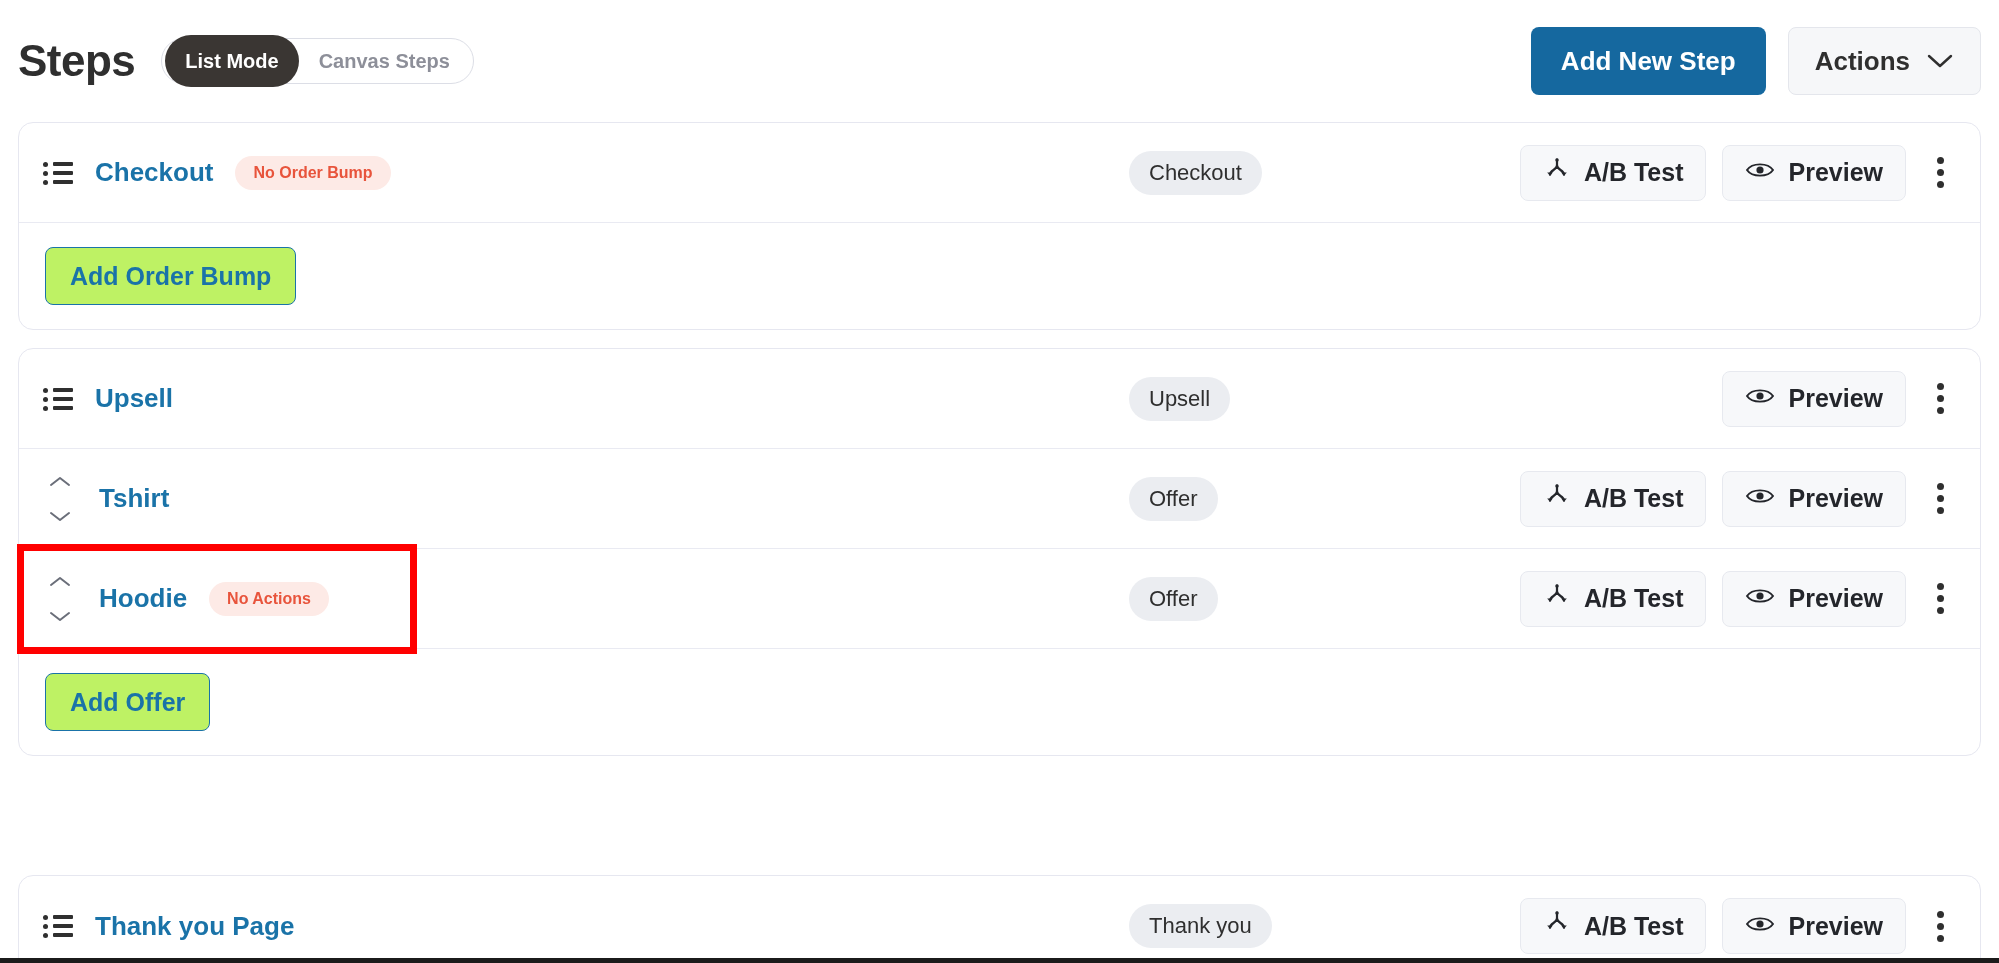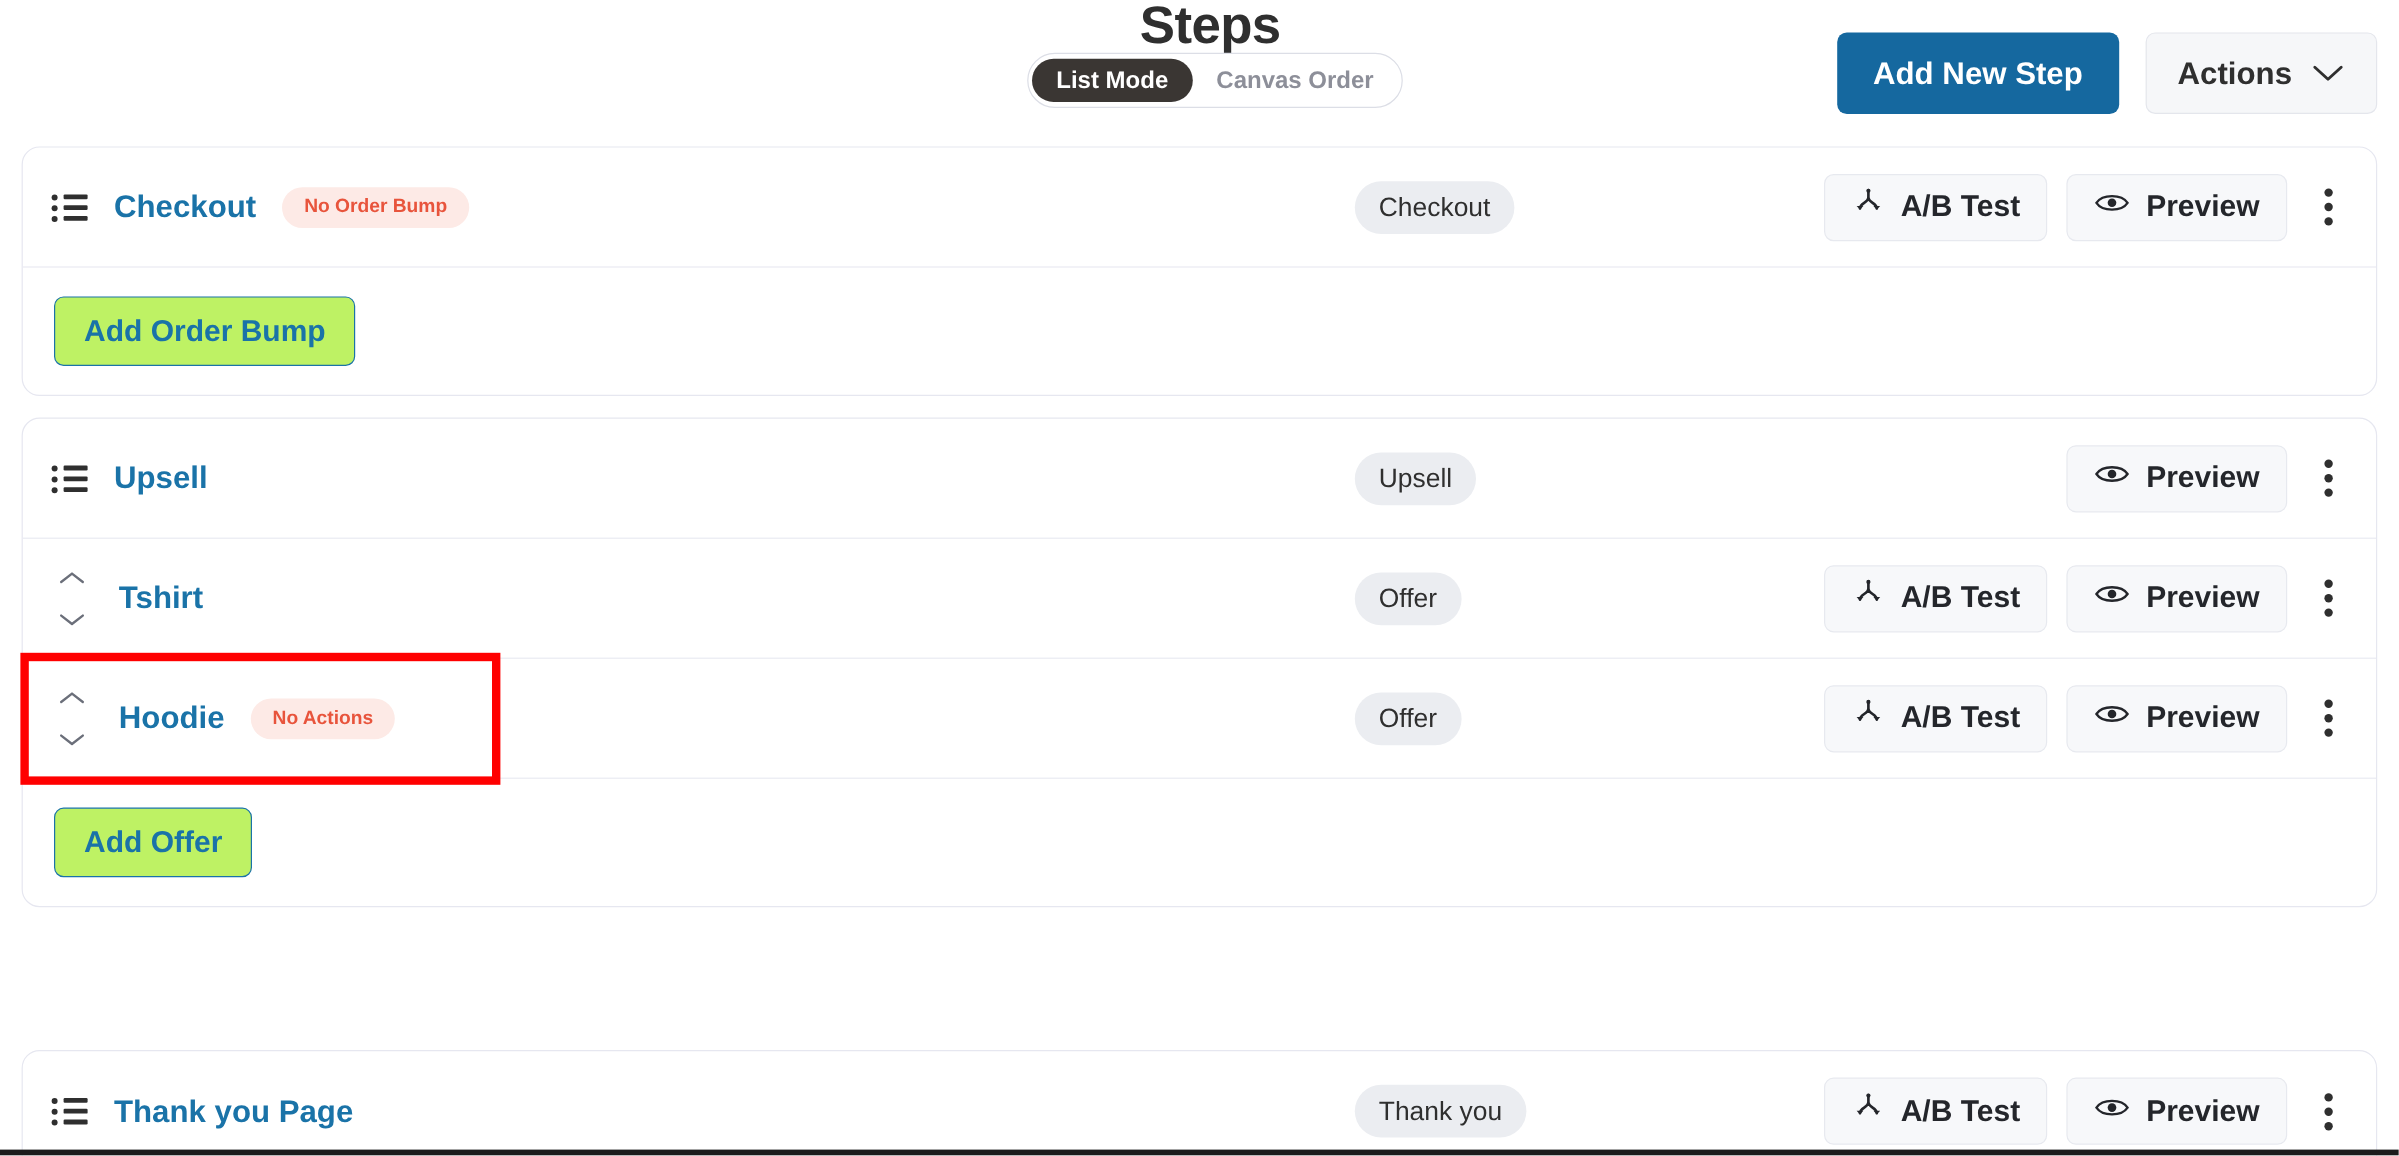--- a/index.html
+++ b/index.html
@@ -8,34 +8,34 @@
     background: #ffffff;
     font-family: "Liberation Sans", sans-serif;
     -webkit-font-smoothing: antialiased;
     overflow: hidden;
   }
   .page { position: relative; width: 1999px; height: 963px; background:#fff; }
 
   
   .header {
     position: absolute; left: 0; top: 0; width: 1999px; height: 122px;
-    display: flex; align-items: center; flex-direction: column;
+    display: flex; align-items: center;
   }
   .title {
     font-size: 44px; font-weight: bold; color: #2f2f2f;
     letter-spacing: -0.5px; margin-left: 18px; line-height: 1;
   }
   .mode-toggle {
     margin-left: 26px;
     display: inline-flex; align-items: center;
     border: 1px solid #dcdee6; border-radius: 999px;
     background: #ffffff; height: 46px; padding: 3px;
   }
   .mode-btn {
-    height: 36px; display: flex; align-items: center; padding: 0 20px;
+    height: 52px; display: flex; align-items: center; padding: 0 20px;
     border-radius: 999px; font-size: 20px; font-weight: bold;
     color: #8d8f99; cursor: pointer; white-space: nowrap;
   }
   .mode-btn.active { background: #3a3633; color: #ffffff; }
 
   .header-actions {
     position: absolute; right: 18px; top: 27px;
     display: flex; align-items: flex-start; gap: 22px;
   }
   .btn-primary {
@@ -129,21 +129,21 @@
 </head>
 <body>
 
 <div class="page">
 
   <div class="header">
     <div class="title">Steps</div>
 
     <div class="mode-toggle">
       <div class="mode-btn active">List Mode</div>
-      <div class="mode-btn">Canvas Order</div>
+      <div class="mode-btn">Canvas Steps</div>
     </div>
 
     <div class="header-actions">
       <button class="btn-primary">Add New Step</button>
       <button class="btn-actions">
         <span>Actions</span>
         <span>
           <svg width="28" height="18" viewBox="0 0 28 18">
               <path d="M3 4 L14 14 L25 4" fill="none" stroke="#2f2f2f" stroke-width="2.4" stroke-linecap="round" stroke-linejoin="round"></path>
             </svg>

